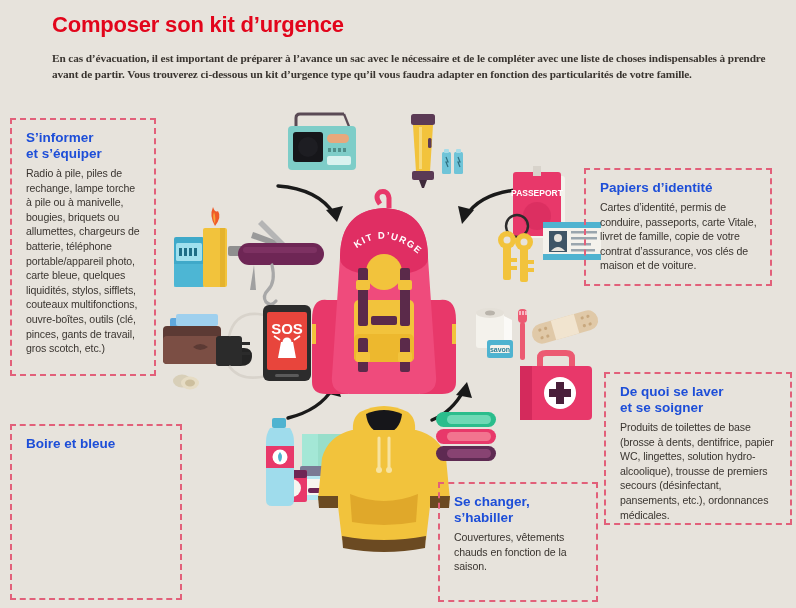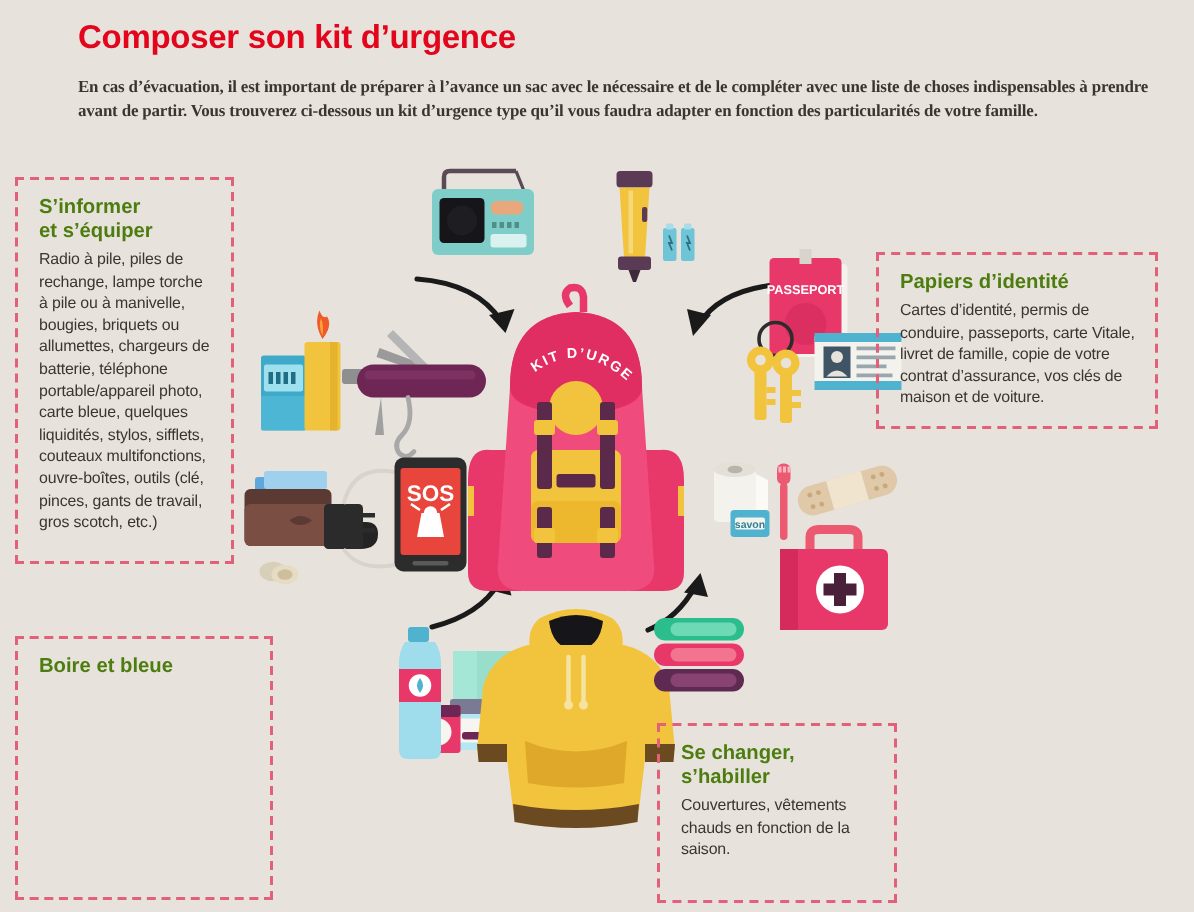--- a/index.html
+++ b/index.html
@@ -50,21 +50,21 @@
   .callout {
     position: absolute;
     border: 2px dashed #e2607a;
     background: transparent;
     box-sizing: border-box;
     padding: 10px 12px 10px 14px;
   }
   .callout-title {
     font-size: 13.5px;
     font-weight: bold;
-    color: #4d7c0f;
+    color: #1d4ed8;
     line-height: 16px;
     margin-bottom: 4px;
     white-space: pre-line;
   }
   .callout-body {
     font-size: 10.6px;
     line-height: 14.6px;
     color: #3a3530;
     letter-spacing: -0.1px;
   }
@@ -374,20 +374,25 @@
     <div class="callout-title">S’informer
 et s’équiper</div>
     <div class="callout-body">Radio à pile, piles de rechange, lampe torche à pile ou à manivelle, bougies, briquets ou allumettes, chargeurs de batterie, téléphone portable/appareil photo, carte bleue, quelques liquidités, stylos, sifflets, couteaux multifonctions, ouvre-boîtes, outils (clé, pinces, gants de travail, gros scotch, etc.)</div>
   </div>
 
   <div id="box-papiers" class="callout">
     <div class="callout-title">Papiers d’identité</div>
     <div class="callout-body">Cartes d’identité, permis de conduire, passeports, carte Vitale, livret de famille, copie de votre contrat d’assurance, vos clés de maison et de voiture.</div>
   </div>
 
+  <div id="box-laver" class="callout">
+    <div class="callout-title">De quoi se laver
+et se soigner</div>
+    <div class="callout-body">Produits de toilettes de base (brosse à dents, dentifrice, papier WC, lingettes, solution hydro-alcoolique), trousse de premiers secours (désinfectant, pansements, etc.), ordonnances médicales.</div>
+  </div>
 
   <div id="box-boire" class="callout">
     <div class="callout-title">Boire et bleue</div>
   </div>
 
   <div id="box-changer" class="callout">
     <div class="callout-title">Se changer,
 s’habiller</div>
     <div class="callout-body">Couvertures, vêtements chauds en fonction de la saison.</div>
   </div>

